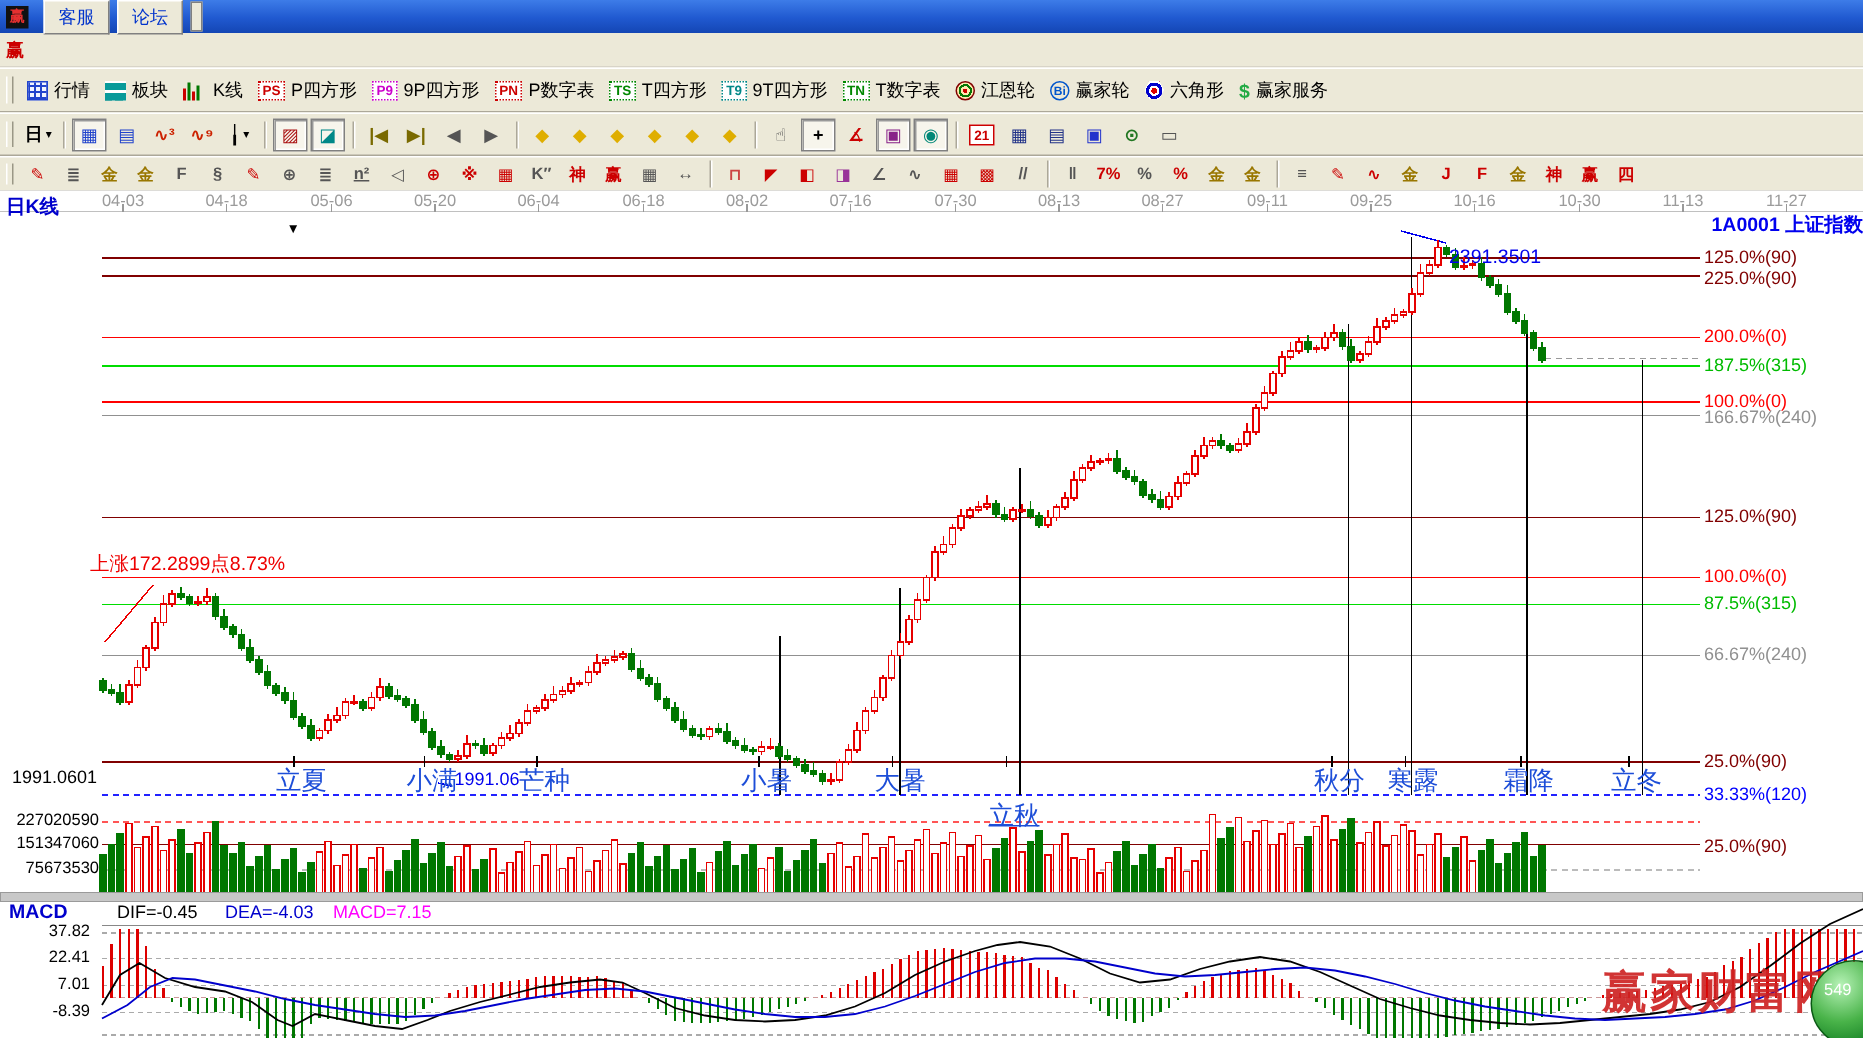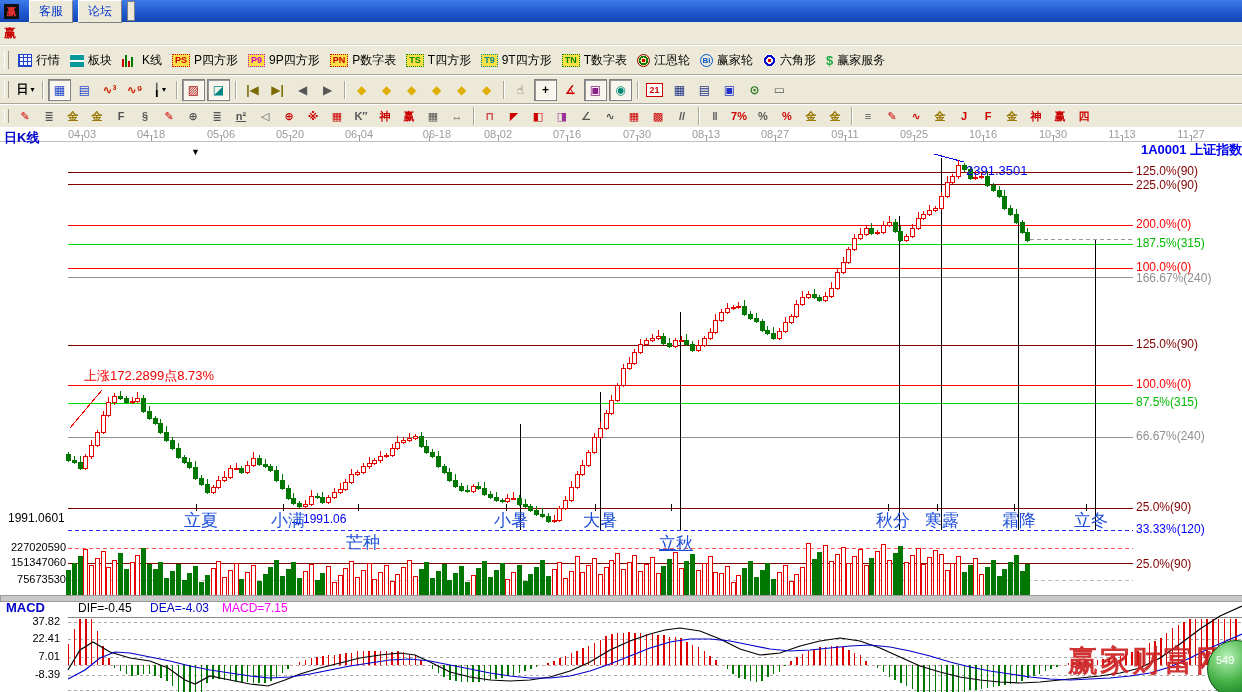--- a/index.html
+++ b/index.html
@@ -21,21 +21,21 @@
   .menulogo{color:#cc0000;font-weight:bold;margin:0 8px 0 4px;font-size:12px}
   .mi{padding:2px 10px;cursor:default}
   
   .tb{background:#ece9d8;display:flex;align-items:center;box-sizing:border-box;
       border-top:1px solid #fff;border-bottom:1px solid #aca899;padding-left:2px}
   .tb1{height:30px}
   .tb2{height:29px}
   .tb3{height:24px;border-bottom:1px solid #8a8a8a}
   .grip{width:3px;height:65%;border-left:1px solid #fff;border-right:1px solid #9a9786;margin:0 4px 0 2px}
   .t1btn{display:inline-flex;align-items:center;gap:4px;padding:3px 5px;font-size:12px;color:#000;white-space:nowrap}
-  .chip{font-size:9px;font-weight:bold;border:1px dotted;padding:0 2px;line-height:11px;background:#fde047}
+  .chip{font-size:9px;font-weight:bold;border:1px dotted;padding:0 2px;line-height:11px;background:#ffffff}
   .mini{width:14px;height:13px;display:inline-block;box-sizing:border-box}
   .icon-grid{border:1px solid #2244cc;background-color:#f2f5ff;background-image:
      repeating-linear-gradient(0deg,#2244cc 0 1px,transparent 1px 4px),
      repeating-linear-gradient(90deg,#2244cc 0 1px,transparent 1px 4px)}
   .icon-blocks{background-image:repeating-linear-gradient(0deg,#089a9a 0 5px,#fff 5px 7px),
      repeating-linear-gradient(90deg,#0a8a8a 0 5px,rgba(255,255,255,.6) 5px 7px)}
   .icon-candles{display:inline-flex;align-items:flex-end;width:16px;height:14px}
   .icon-candles i{display:inline-block;width:2px;margin-right:1px;background:#cc0000}
   .icon-candles i.g{background:#007700}
   .icon-wheel{width:13px;height:13px;border-radius:50%;border:1px solid #800000;
@@ -1144,39 +1144,39 @@
     <line x1="1224.5" y1="665" x2="1224.5" y2="619" stroke="#dd0000" stroke-width="1.5" shape-rendering="crispEdges"></line>
     <line x1="1230.28" y1="665" x2="1230.28" y2="619" stroke="#dd0000" stroke-width="1.5" shape-rendering="crispEdges"></line>
     <line x1="1236.06" y1="665" x2="1236.06" y2="619" stroke="#dd0000" stroke-width="1.5" shape-rendering="crispEdges"></line>
     <polyline points="68,670 80,650 93,642 110,652 130,658 150,661 168,668 185,680 195,684 210,676 230,680 250,684 268,686 285,680 300,674 320,668 340,663 360,658 380,655 400,653 415,655 430,662 450,672 470,677 490,680 510,681 530,680 550,677 570,671 590,662 610,650 630,641 650,634 665,630 680,628 700,631 720,639 740,649 760,655 780,653 800,646 820,641 840,638 860,641 880,648 900,657 920,666 940,672 960,677 980,680 1000,682 1020,683 1040,682 1060,680 1080,678 1100,676 1120,673 1140,668 1160,658 1180,644 1200,629 1220,616 1242,606 " fill="none" stroke="#000000" stroke-width="1.2"></polyline>
     <polyline points="68,679 85,670 100,658 115,652 130,653 150,657 170,661 190,666 210,670 230,673 250,676 270,678 290,677 310,674 330,670 350,666 370,663 390,660 410,659 430,661 450,665 470,669 490,673 510,676 530,678 550,678 570,676 590,671 610,664 630,656 650,648 670,642 690,639 710,639 730,641 750,645 770,649 790,651 810,650 830,648 850,646 870,645 890,647 910,651 930,656 950,662 970,667 990,671 1010,674 1030,677 1050,679 1070,680 1090,679 1110,678 1130,676 1150,673 1170,667 1190,658 1210,648 1242,634 " fill="none" stroke="#0000cc" stroke-width="1.2"></polyline>
   </svg>
 
 <div class="lab blue bold" style="left:4px;top:131px;font-size:13px">日K线</div>
 <div class="marker" style="left:191px;top:147px">▼</div>
 <div class="lab blue bold" style="left:1141px;top:143px;font-size:13px;color:#0000ee">1A0001  上证指数</div>
-<div class="lab" style="left:84px;top:369px;color:#ee0000;font-size:13px">上涨172.2899点8.73%</div>
+<div class="lab" style="left:60px;top:369px;color:#ee0000;font-size:13px">上涨172.2899点8.73%</div>
 <div class="lab" style="left:966px;top:164px;color:#0000ee;font-size:13px">2391.3501</div>
 <div class="lab" style="left:8px;top:512px;color:#000;font-size:12px">1991.0601</div>
 <div class="lab" style="left:303px;top:513px;color:#0000ee;font-size:12px">1991.06</div>
 
 <div class="lab bold" style="left:6px;top:601px;color:#0000cc;font-size:13px">MACD</div>
 <div class="lab" style="left:78px;top:602px;color:#000">DIF=-0.45</div>
 <div class="lab" style="left:150px;top:602px;color:#0000cc">DEA=-4.03</div>
 <div class="lab" style="left:222px;top:602px;color:#ff00ff">MACD=7.15</div>
 
 <div class="wm">赢家财富网</div>
 <div class="badge"><span>549</span></div>
 
 <div class="lab datelab" style="left: 60px; top: 128px;">04-03</div>
 <div class="lab datelab" style="left: 129px; top: 128px;">04-18</div>
 <div class="lab datelab" style="left: 199px; top: 128px;">05-06</div>
 <div class="lab datelab" style="left: 268px; top: 128px;">05-20</div>
 <div class="lab datelab" style="left: 337px; top: 128px;">06-04</div>
-<div class="lab datelab" style="left: 407px; top: 128px; text-align: right;">06-18</div>
+<div class="lab datelab" style="left: 407px; top: 128px;">06-18</div>
 <div class="lab datelab" style="left: 476px; top: 128px;">08-02</div>
 <div class="lab datelab" style="left: 545px; top: 128px;">07-16</div>
 <div class="lab datelab" style="left: 615px; top: 128px;">07-30</div>
 <div class="lab datelab" style="left: 684px; top: 128px;">08-13</div>
 <div class="lab datelab" style="left: 753px; top: 128px;">08-27</div>
 <div class="lab datelab" style="left: 823px; top: 128px;">09-11</div>
 <div class="lab datelab" style="left: 892px; top: 128px;">09-25</div>
 <div class="lab datelab" style="left: 961px; top: 128px;">10-16</div>
 <div class="lab datelab" style="left: 1031px; top: 128px;">10-30</div>
 <div class="lab datelab" style="left: 1100px; top: 128px;">11-13</div>
@@ -1189,21 +1189,21 @@
 <div class="lab rightlab" style="left: 1136px; top: 272px; color: rgb(144, 144, 144);">166.67%(240)</div>
 <div class="lab rightlab" style="left: 1136px; top: 338px; color: rgb(128, 0, 0);">125.0%(90)</div>
 <div class="lab rightlab" style="left: 1136px; top: 378px; color: rgb(255, 0, 0);">100.0%(0)</div>
 <div class="lab rightlab" style="left: 1136px; top: 396px; color: rgb(0, 187, 0);">87.5%(315)</div>
 <div class="lab rightlab" style="left: 1136px; top: 430px; color: rgb(144, 144, 144);">66.67%(240)</div>
 <div class="lab rightlab" style="left: 1136px; top: 501px; color: rgb(128, 0, 0);">25.0%(90)</div>
 <div class="lab rightlab" style="left: 1136px; top: 523px; color: rgb(0, 0, 255);">33.33%(120)</div>
 <div class="lab rightlab" style="left: 1136px; top: 558px; color: rgb(128, 0, 0);">25.0%(90)</div>
 <div class="lab termlab" style="left: 184px; top: 514px;">立夏</div>
 <div class="lab termlab" style="left: 271px; top: 514px;">小满</div>
-<div class="lab termlab" style="left: 346px; top: 536px;">芒种</div>
+<div class="lab termlab" style="left: 346px; top: 514px;">芒种</div>
 <div class="lab termlab" style="left: 494px; top: 514px;">小暑</div>
 <div class="lab termlab" style="left: 583px; top: 514px;">大暑</div>
 <div class="lab termlab" style="left: 659px; top: 537px; text-decoration: underline;">立秋</div>
 <div class="lab termlab" style="left: 876px; top: 514px;">秋分</div>
 <div class="lab termlab" style="left: 925px; top: 514px;">寒露</div>
 <div class="lab termlab" style="left: 1002px; top: 514px;">霜降</div>
 <div class="lab termlab" style="left: 1074px; top: 514px;">立冬</div>
 <div class="lab vollab" style="left: 6px; top: 541px;">227020590</div>
 <div class="lab vollab" style="left: 6px; top: 556px;">151347060</div>
 <div class="lab vollab" style="left: 6px; top: 573px;">75673530</div>

